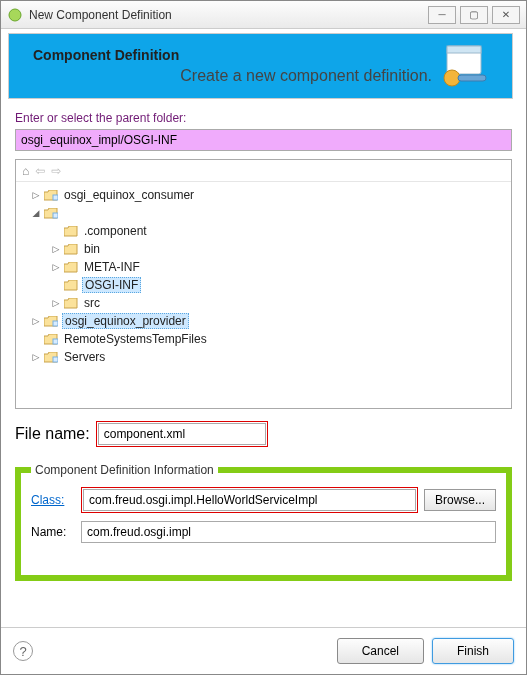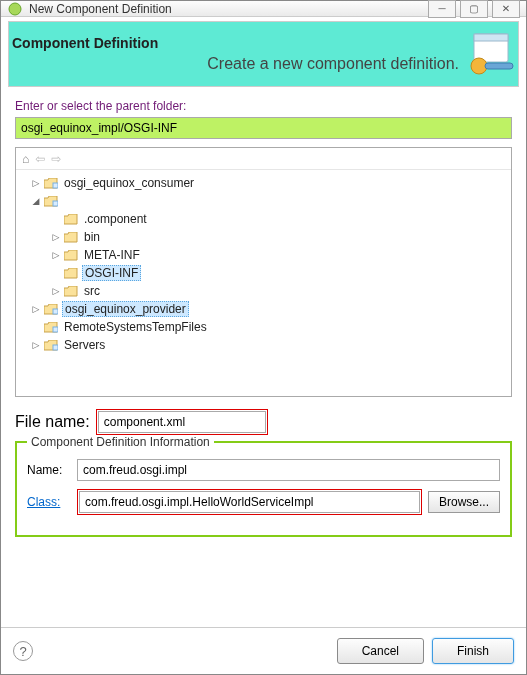--- a/index.html
+++ b/index.html
@@ -13,21 +13,21 @@
     }
     .window {
       width: 527px;
       height: 675px;
       border: 1px solid #888;
       background: #fff;
       display: flex;
       flex-direction: column;
     }
     .titlebar {
-      height: 16px;
+      height: 28px;
       background: linear-gradient(#fdfdfd, #eaeaea);
       border-bottom: 1px solid #ccc;
       display: flex;
       align-items: center;
       padding: 0 6px;
     }
     .titlebar .title-icon {
       width: 16px; height: 16px;
       margin-right: 6px;
       display: inline-flex; align-items: center; justify-content: center;
@@ -36,44 +36,44 @@
     .winbtn {
       width: 28px; height: 18px;
       border: 1px solid #aaa;
       margin-left: 4px;
       display: inline-flex; align-items: center; justify-content: center;
       background: #f5f5f5;
       font-size: 10px;
       color: #555;
     }
     .banner {
-      background: #5eead4;
+      background: #0ea5e9;
       border: 1px solid #ccc;
-      margin: 4px 7px 0 7px;
-      padding: 10px 3px;
+      margin: 4px 13px 0 7px;
+      padding: 10px 24px;
       display: flex;
       align-items: center;
     }
     .banner-text { flex: 1; }
     .banner-title { font-size: 14px; font-weight: bold; color: #222; margin-bottom: 4px; }
     .banner-desc { font-size: 16px; color: #444; text-align: right; }
     .banner-icon { width: 56px; height: 44px; }
     .content {
       flex: 1;
       padding: 12px 14px 6px 14px;
       overflow: hidden;
     }
     .label { font-size: 12px; color: #701a75; margin-bottom: 4px; display: block; }
     .path-input {
       width: 100%;
       padding: 3px 5px;
       border: 1px solid #aaa;
       font-size: 12px;
       margin-bottom: 8px;
-      background:#bef264;
+      background:#f0abfc;
     }
     .tree-box {
       border: 1px solid #aaa;
       height: 250px;
       background: #fff;
       display: flex;
       flex-direction: column;
     }
     .tree-toolbar {
       height: 22px;
@@ -112,22 +112,23 @@
     .row { display:flex; align-items:center; margin-top: 12px; }
     .row label { font-size:16px; margin-right:6px; }
     .hl-red { border: 1px solid #d00; padding:1px;}
     .text-input {
       padding: 3px 5px;
       border: 1px solid #aaa;
       font-size: 12px;
       background:#fff;
     }
     fieldset.group {
-      border: 2px solid #84cc16;
-      padding: 10px 10px 12px 10px;
+      border: 6px solid #84cc16;
+      margin-top: 16px;
+      padding: 10px 10px 24px 10px;
     }
     fieldset.group legend { font-size:12px; padding: 0 4px; color:#333;}
     .grid-row { display:flex; align-items:center; margin-bottom:8px; gap:6px;}
     .grid-row label { width:44px; font-size:12px; }
     .grid-row .class-label { color:#0066cc; text-decoration: underline; }
     .grid-row .field { flex:1; }
     .browse-btn {
       padding: 3px 10px;
       border: 1px solid #999;
       background: linear-gradient(#fdfdfd,#e6e6e6);
@@ -317,29 +318,29 @@
     <div class="row">
       <label>File name:</label>
       <span class="hl-red">
         <input class="text-input" style="width: 168px;" value="component.xml">
       </span>
     </div>
 
     <fieldset class="group">
       <legend>Component Definition Information</legend>
       <div class="grid-row">
-        <label>Name:</label>
-        <input class="text-input field" value="com.freud.osgi.impl" style="">
-      </div>
-      <div class="grid-row">
         <label class="class-label">Class:</label>
         <span class="hl-red field" style="display:flex;">
           <input class="text-input" style="flex: 1 1 0%; border: 1px solid rgb(170, 170, 170);" value="com.freud.osgi.impl.HelloWorldServiceImpl">
         </span>
         <button class="browse-btn">Browse...</button>
+      </div>
+      <div class="grid-row">
+        <label>Name:</label>
+        <input class="text-input field" value="com.freud.osgi.impl" style="">
       </div>
     </fieldset>
   </div>
 
   <div class="footer">
     <span class="help-icon">?</span>
     <span class="footer-spacer"></span>
     <button class="btn">Cancel</button>
     <button class="btn primary">Finish</button>
   </div>

